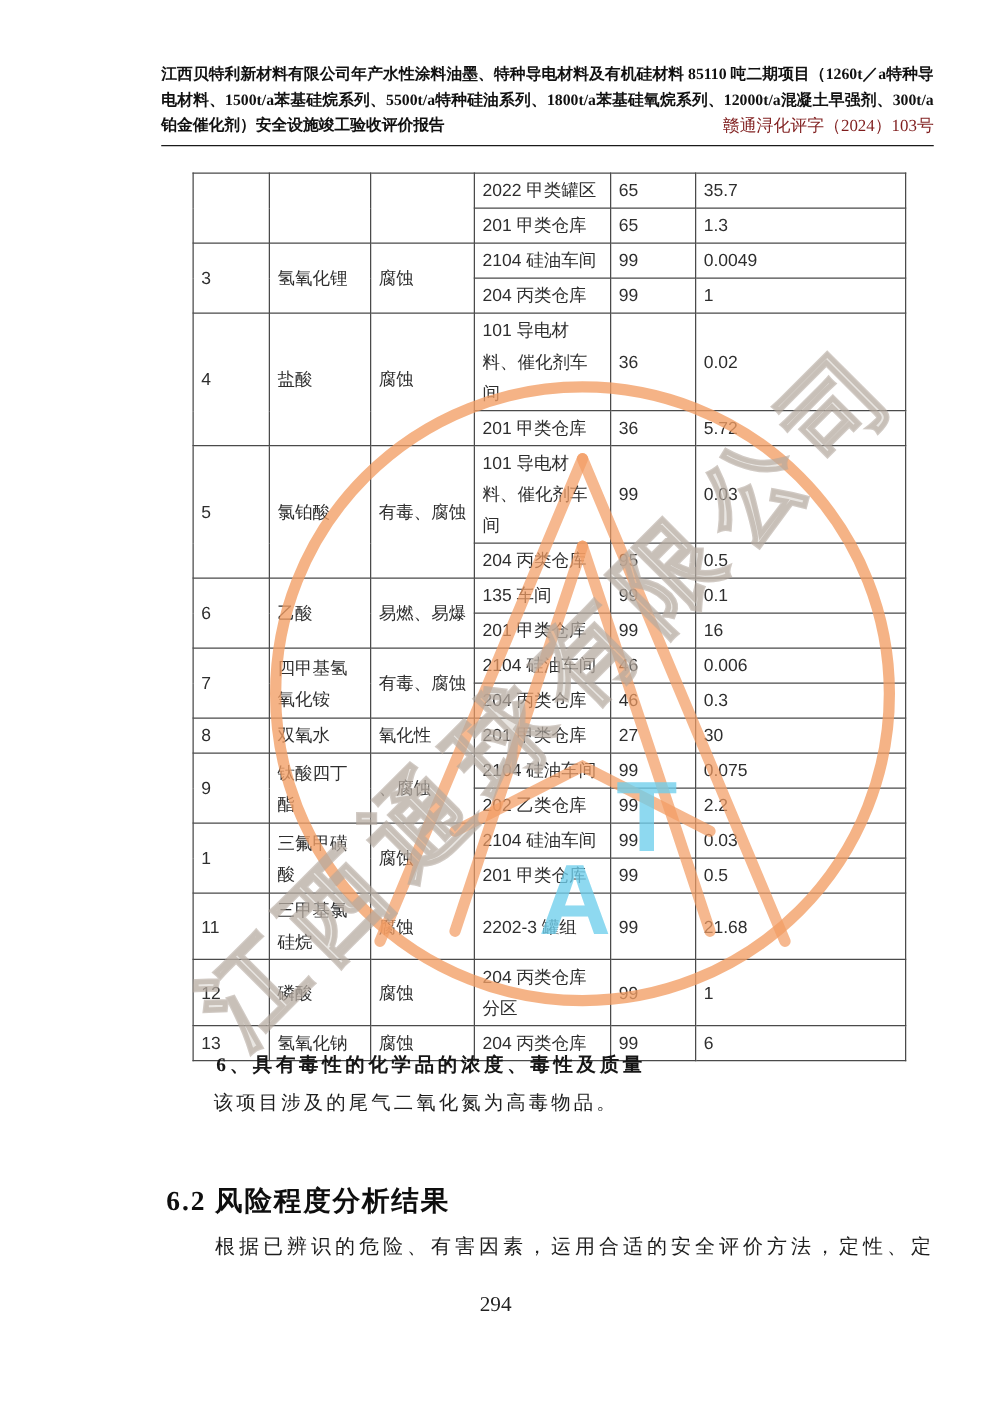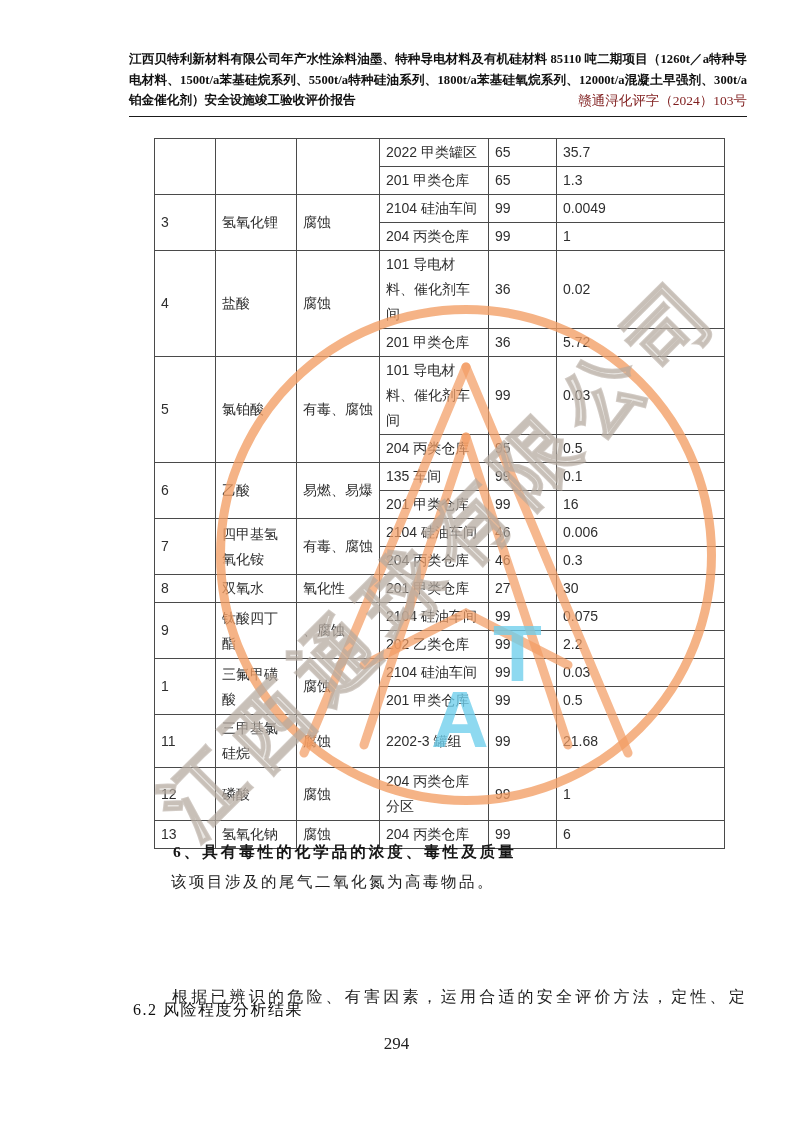--- a/index.html
+++ b/index.html
@@ -63,22 +63,22 @@
   
   .item5-title {
     position:absolute; left:132px; top:842px; z-index:1;
     font-size:15.5px; font-weight:700; letter-spacing:3px; white-space:nowrap; color:#161616;
   }
   .item5-text {
     position:absolute; left:130px; top:872px; z-index:1;
     font-size:15.5px; letter-spacing:2.5px; white-space:nowrap; color:#1d1d1d;
   }
   .section-heading {
-    position:absolute; left:92px; top:1000px; z-index:1;
-    font-size:16px; font-weight:400; letter-spacing:1.5px; white-space:nowrap; color:#0e0e0e;
+    position:absolute; left:92px; top:946px; z-index:1;
+    font-size:22px; font-weight:700; letter-spacing:1.5px; white-space:nowrap; color:#0e0e0e;
   }
   .paragraph {
     position:absolute; left:131px; top:987px; z-index:1;
     font-size:16px; letter-spacing:3.2px; white-space:nowrap; color:#1d1d1d;
   }
   .page-number {
     position:absolute; left:0; top:1034px; width:100%; z-index:1;
     text-align:center; font-size:17px; color:#222;
   }
 </style>

